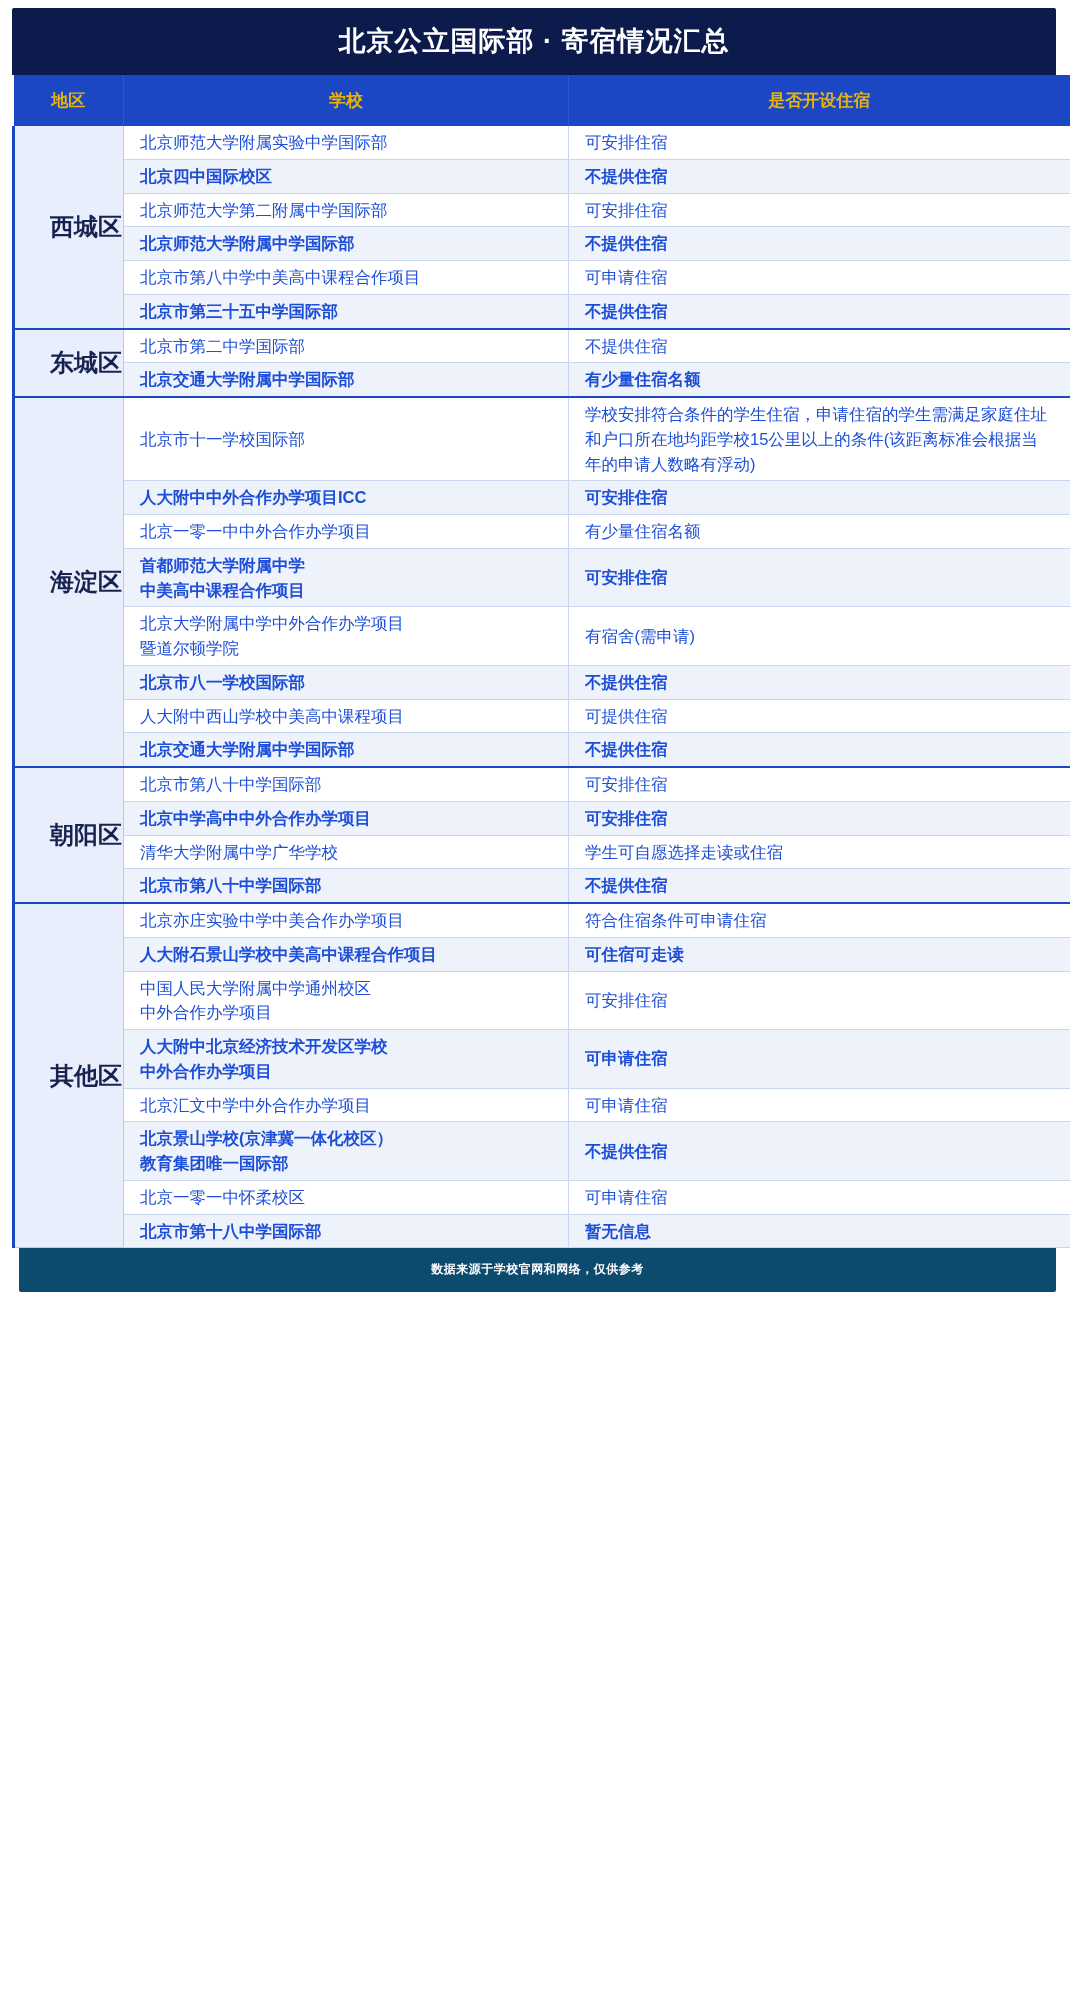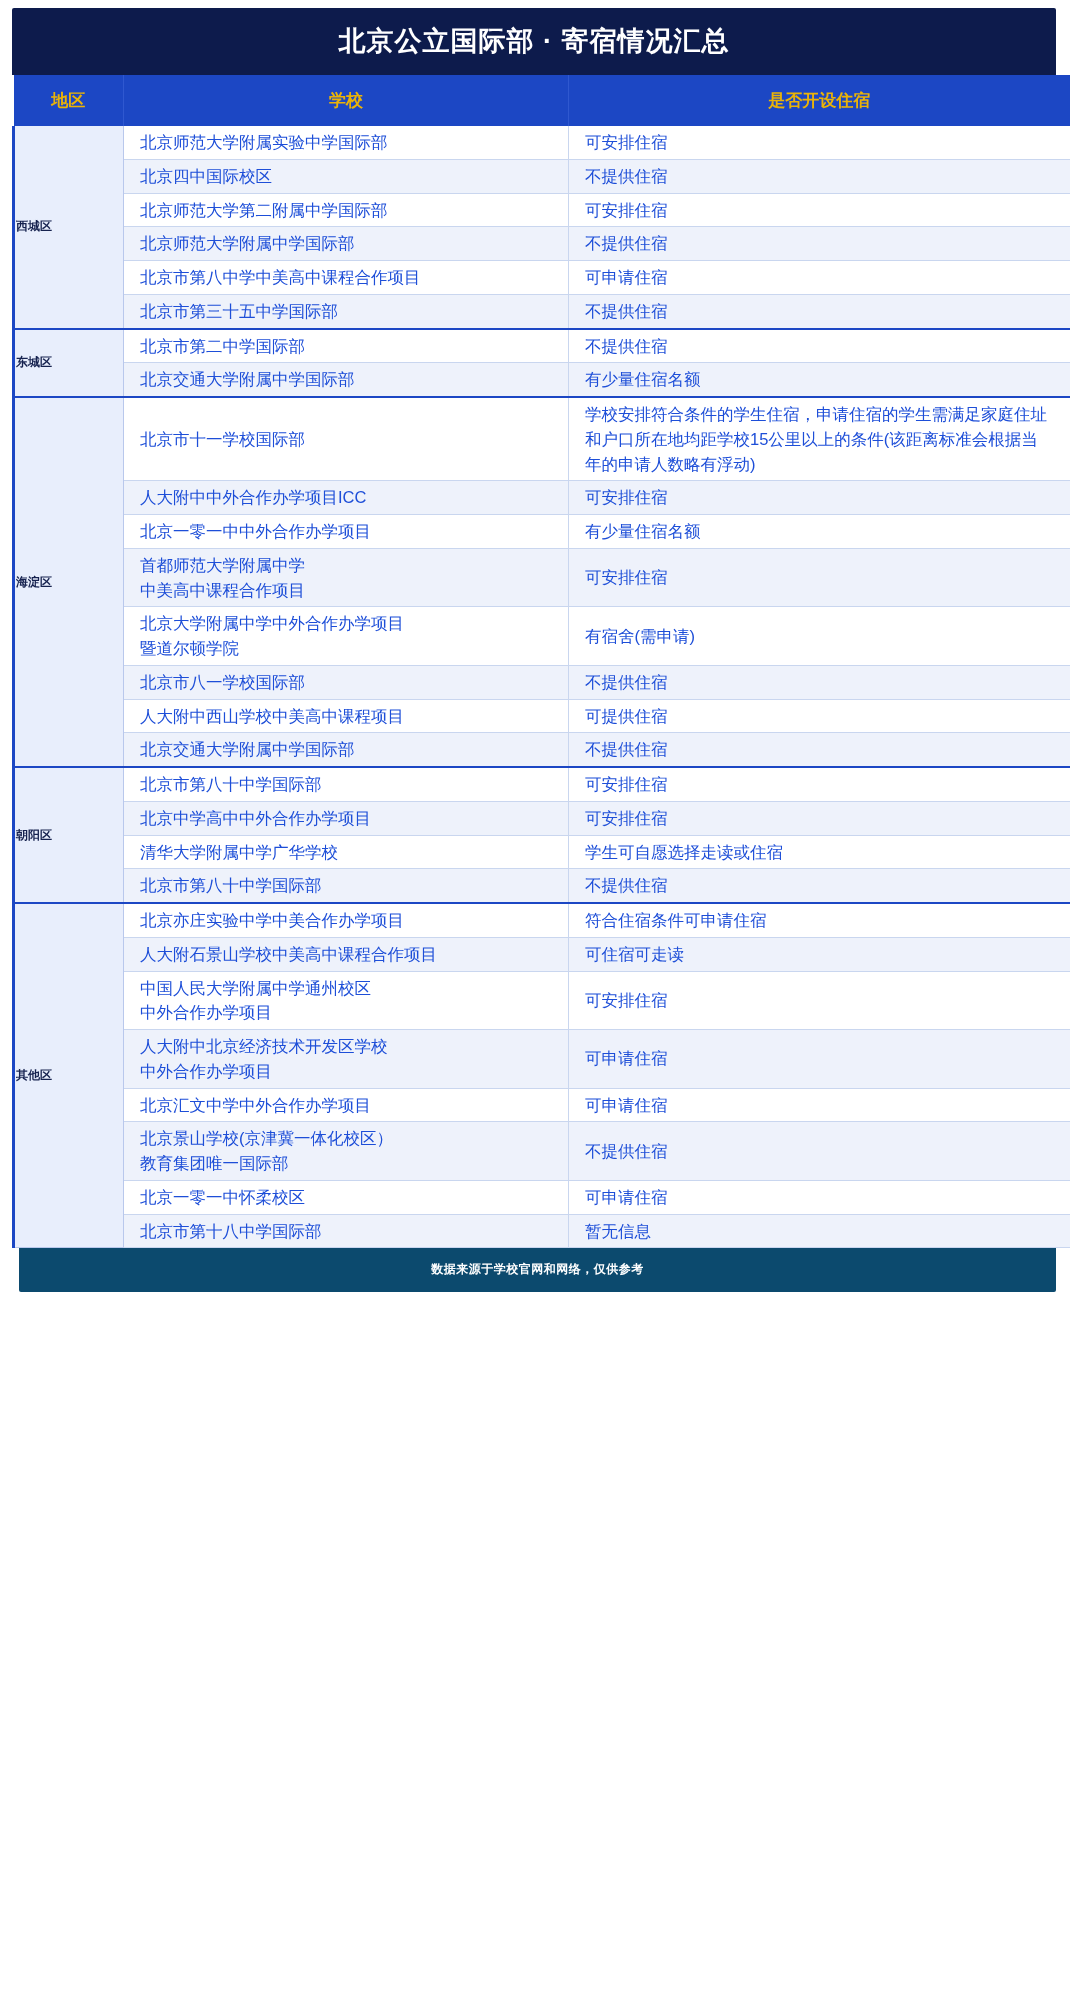--- a/index.html
+++ b/index.html
@@ -47,40 +47,40 @@
   }
   table.main th:last-child { border-right: none; }
   col.c-region { width: 110px; }
   col.c-school { width: 445px; }
   col.c-board  { width: 501px; }
 
   td.region {
     background: #e8eefc;
     color: #16224f;
     font-weight: bold;
-    font-size: 12px;
-    text-align: left;
+    font-size: 24px;
+    text-align: right;
     vertical-align: middle;
     border-bottom: 1px solid #b9c8ec;
     border-right: 1px solid #b9c8ec;
     border-left: 3px solid #1c47c4;
   }
   td.school, td.board {
     padding: 4px 16px;
     vertical-align: middle;
     border-bottom: 1px solid #c9d6ef;
     line-height: 1.5;
     font-size: 16.5px;
     color: #1d4ed8;
   }
   td.school {
     border-right: 1px solid #c9d6ef;
   }
   tr.odd td.school, tr.odd td.board { background: #ffffff; }
-  tr.even td.school, tr.even td.board { background: #eef2fb; }
+  tr.even td.school, tr.even td.board { background: #eef2fb; font-weight: bold; }
 
   .footer {
     background: #0c4a6e;
     color: #ffffff;
     text-align: center;
     font-size: 12px;
     font-weight: bold;
     padding: 13px 0 14px 0;
     letter-spacing: 0.5px;
     border-radius: 0 0 2px 2px;

